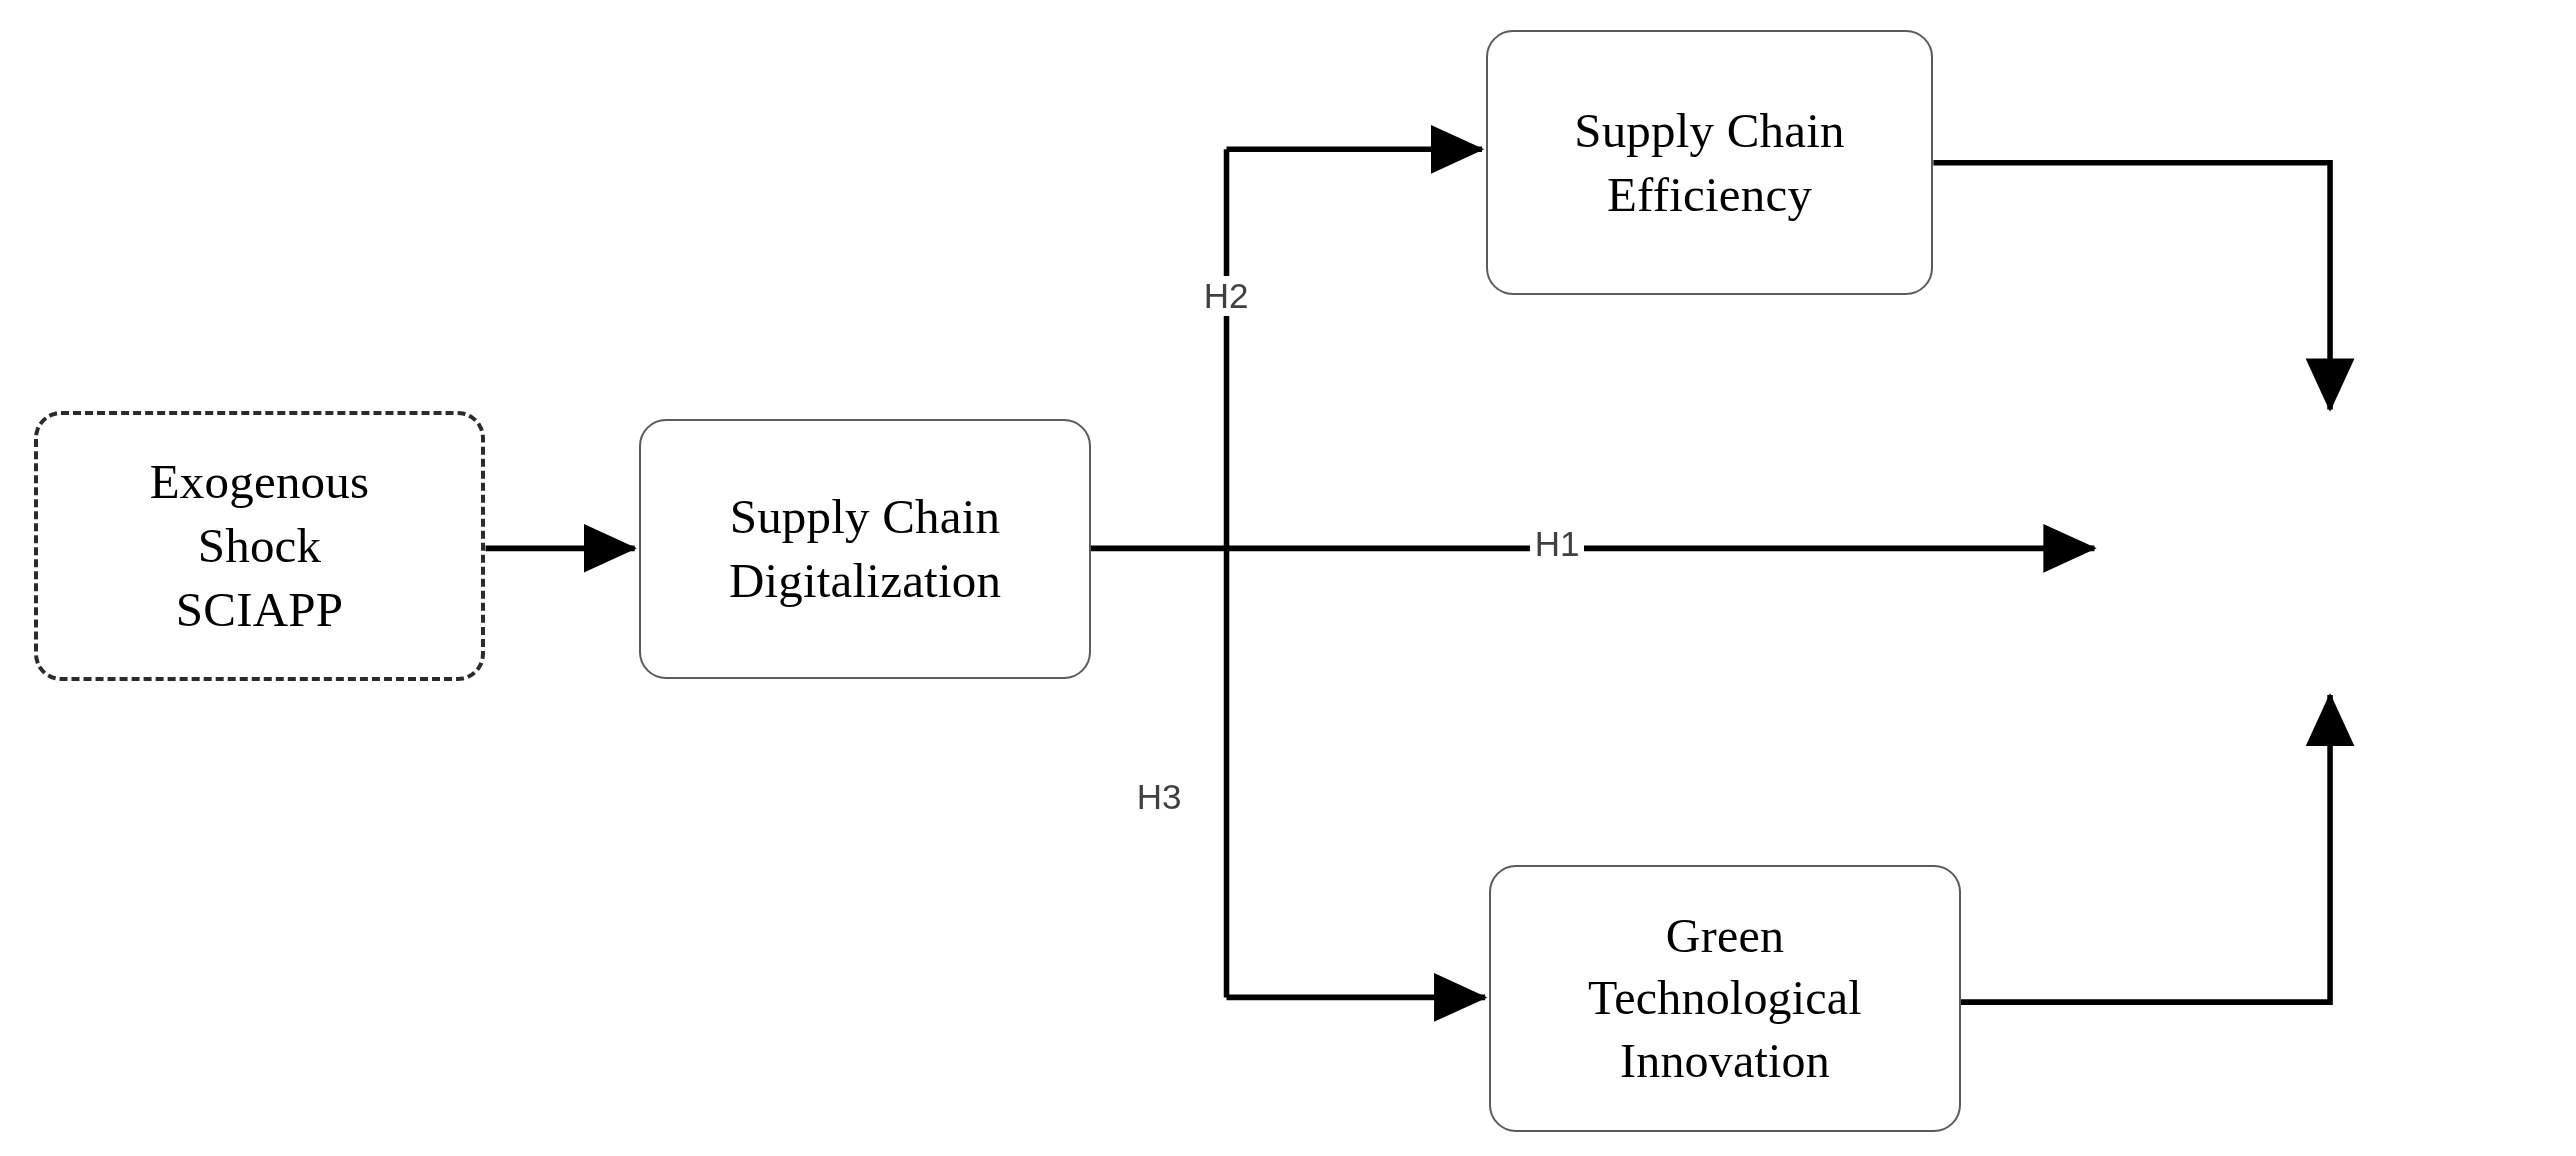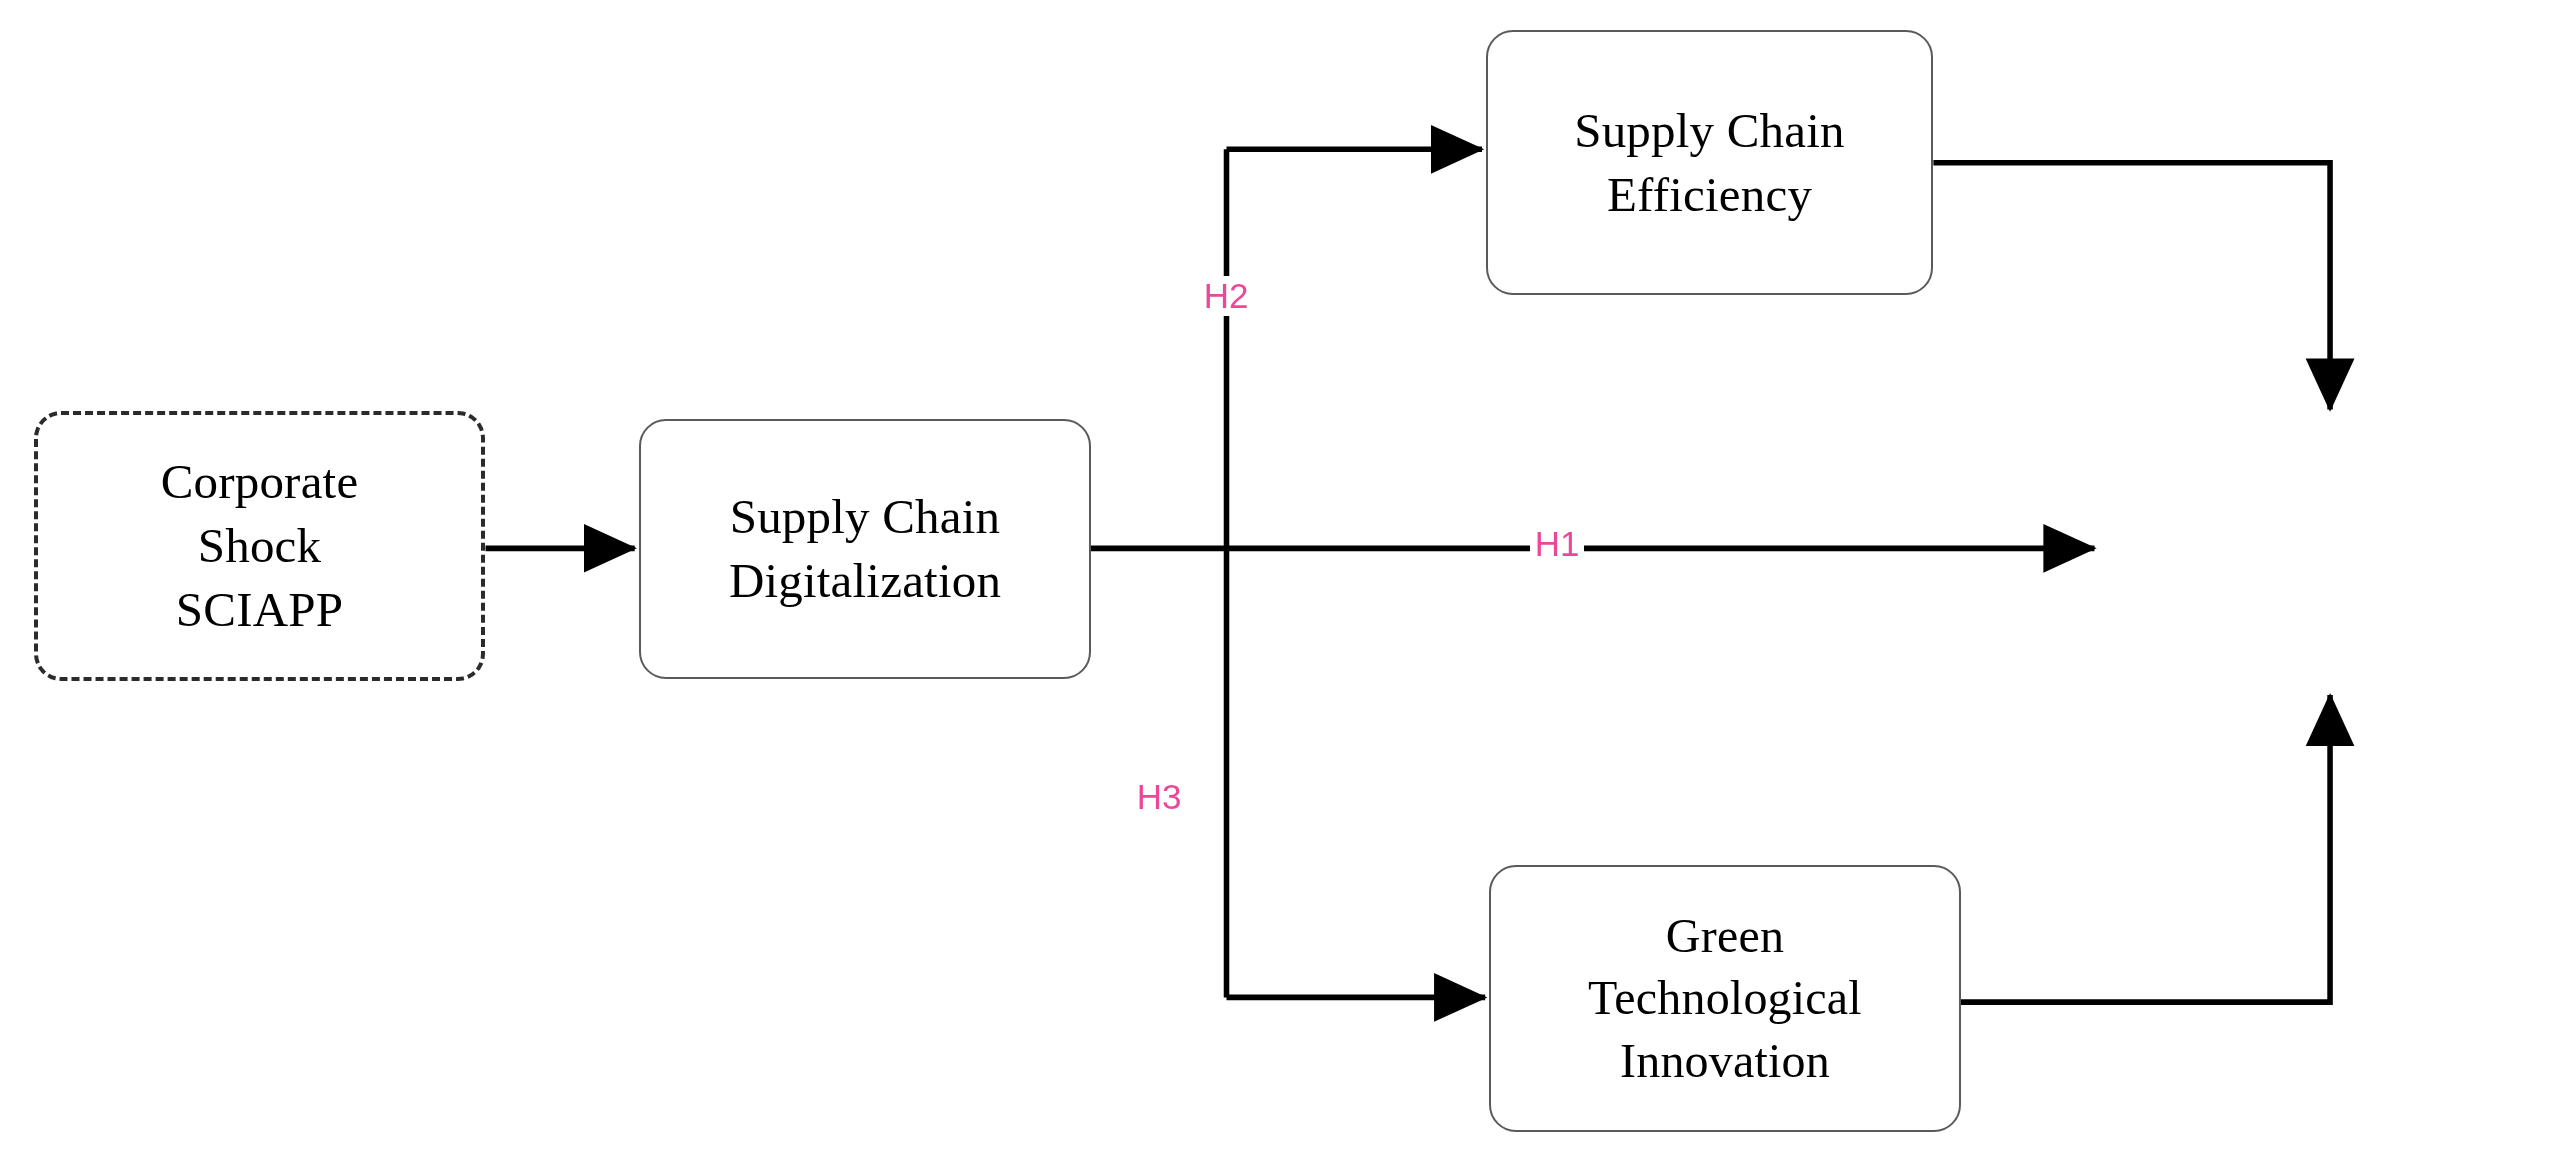--- a/index.html
+++ b/index.html
@@ -48,21 +48,21 @@
   }
   .node-label {
     display: block;
     white-space: pre-line;
   }
   .edge-label {
     position: absolute;
     background: #ffffff;
     font-family: "Liberation Sans", sans-serif;
     font-size: 35px;
-    color: #ec4899;
+    color: #404040;
     line-height: 1;
     padding: 2.4px 4.8px;
     white-space: nowrap;
   }
 </style>
 </head>
 <body>
 
 <div id="diagram-root">
 
@@ -102,21 +102,21 @@
     <g>
       <path d="M 2437 205 L 2937 205 L 2937 516" stroke="#000000" stroke-width="7" fill="none" marker-end="url(#arrow-d)"></path>
     </g>
 
     <g>
       <path d="M 2437 1263 L 2937 1263 L 2937 876" stroke="#000000" stroke-width="7" fill="none" marker-end="url(#arrow-u)"></path>
     </g>
   </svg>
 
   <div class="node-box node-dashed" style="left:34px; top:411px; width:451px; height:270px; font-size:49px;">
-    <span class="node-label">Corporate
+    <span class="node-label">Exogenous
 Shock
 SCIAPP</span>
   </div>
 
   <div class="node-box node-solid" style="left:639px; top:419px; width:452px; height:260px; font-size:49px;">
     <span class="node-label">Supply Chain
 Digitalization</span>
   </div>
 
   <div class="node-box node-solid" style="left:1486px; top:30px; width:447px; height:265px; font-size:49px;">

